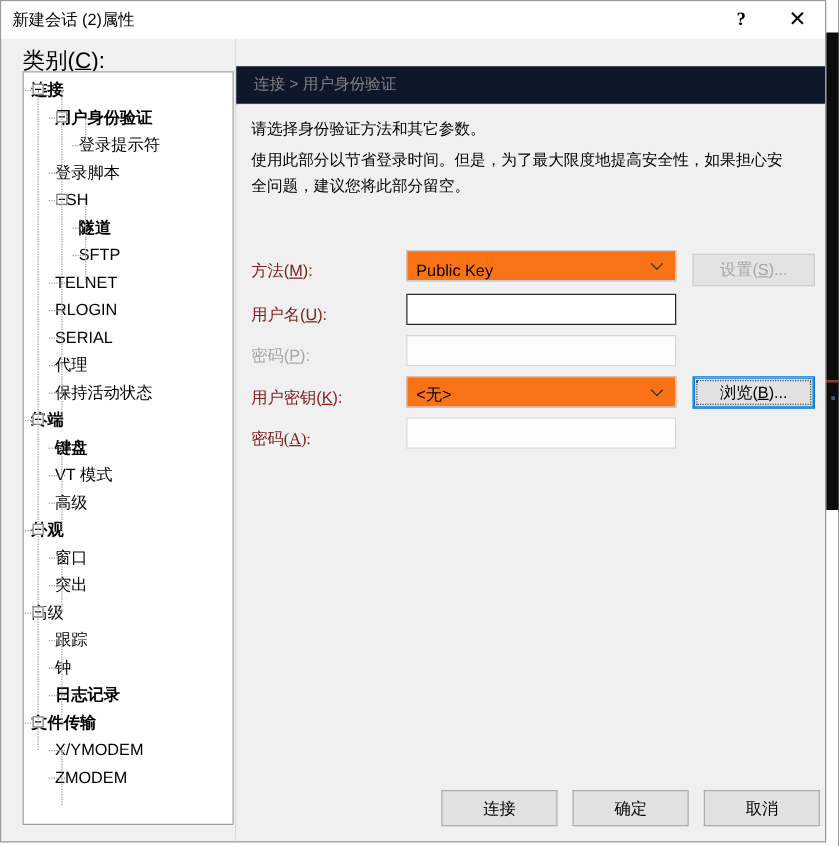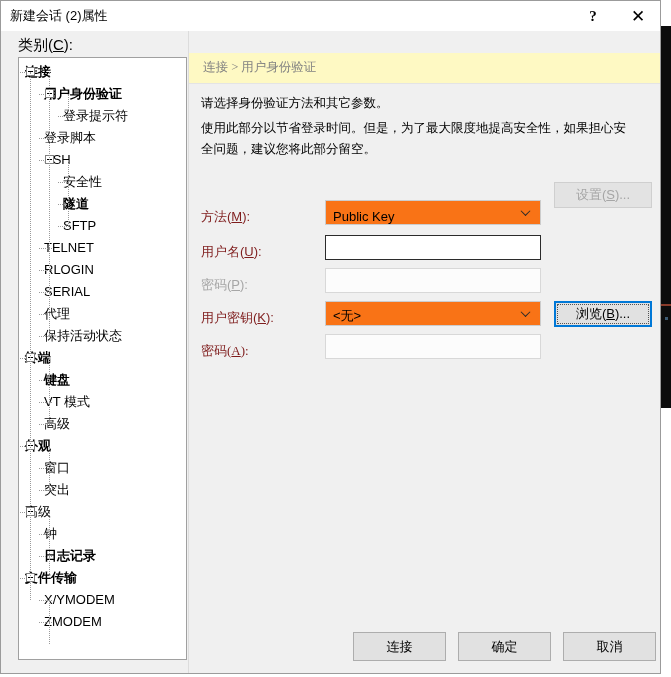--- a/index.html
+++ b/index.html
@@ -110,21 +110,21 @@
     top: 30px;
     right: 0;
     bottom: 0;
   }
 
   
   #category-label {
     position: absolute;
     left: 17px;
     top: 5px;
-    font-size: 15px;
+    font-size: 18px;
     color: #000;
   }
   .mnemonic { text-decoration: underline; }
 
   
   #tree-panel {
     position: absolute;
     left: 17px;
     top: 26px;
     width: 169px;
@@ -190,24 +190,23 @@
     bottom: 0;
     width: 1px;
     background: #dcdcdc;
   }
   #breadcrumb-bar {
     position: absolute;
     left: 188px;
     top: 22px;
     right: 0px;
     height: 31px;
-    background: #fef9c3;
+    background: #0f172a;
     border-bottom: 1px solid #e4e4e4;
     box-sizing: border-box;
-    font-family: Liberation Serif, serif;
   }
   #breadcrumb {
     position: absolute;
     left: 14px;
     top: 6px;
     font-size: 12.5px;
     color: #828282;
     white-space: nowrap;
   }
 
@@ -369,24 +368,20 @@
         </div>
         <div class="tree-row lvl1">
           <div class="hline" style="left: 20px; top: 11px; width: 13px;"></div>
           <span class="label">登录脚本</span>
         </div>
         <div class="tree-row lvl1">
           <div class="hline" style="left: 20px; top: 11px; width: 5px;"></div>
           <div class="expander exp-l1"></div>
           <span class="label">SSH</span>
         </div>
-        <div class="tree-row lvl2">
-          <div class="hline" style="left: 39px; top: 11px; width: 13px;"></div>
-          <span class="label">安全性</span>
-        </div>
         <div class="tree-row lvl2 bold">
           <div class="hline" style="left: 39px; top: 11px; width: 13px;"></div>
           <span class="label">隧道</span>
         </div>
         <div class="tree-row lvl2">
           <div class="hline" style="left: 39px; top: 11px; width: 13px;"></div>
           <span class="label">SFTP</span>
         </div>
         <div class="tree-row lvl1">
           <div class="hline" style="left: 20px; top: 11px; width: 13px;"></div>
@@ -435,20 +430,24 @@
           <span class="label">窗口</span>
         </div>
         <div class="tree-row lvl1">
           <div class="hline" style="left: 20px; top: 11px; width: 13px;"></div>
           <span class="label">突出</span>
         </div>
         <div class="tree-row lvl0">
           <div class="hline" style="left: 1px; top: 11px; width: 5px;"></div>
           <div class="expander exp-l0"></div>
           <span class="label">高级</span>
+        </div>
+        <div class="tree-row lvl1">
+          <div class="hline" style="left: 20px; top: 11px; width: 13px;"></div>
+          <span class="label">跟踪</span>
         </div>
         <div class="tree-row lvl1">
           <div class="hline" style="left: 20px; top: 11px; width: 13px;"></div>
           <span class="label">钟</span>
         </div>
         <div class="tree-row lvl1 bold">
           <div class="hline" style="left: 20px; top: 11px; width: 13px;"></div>
           <span class="label">日志记录</span>
         </div>
         <div class="tree-row lvl0 bold">
@@ -485,21 +484,21 @@
       <p>使用此部分以节省登录时间。但是，为了最大限度地提高安全性，如果担心安全问题，建议您将此部分留空。</p>
     </div>
 
     <div class="form-label" style="left:200px; top:177px;">
       <span>方法(</span><span class="mnemonic">M</span><span>):</span>
     </div>
     <div class="combo" style="left:324px; top:169px; width:216px;">
       <span>Public Key</span>
       <span class="chev"></span>
     </div>
-    <div class="btn disabled" style="left:553px; top:151px; width:98px; height:26px;justify-content:center;">
+    <div class="btn disabled" style="left:553px; top:172px; width:98px; height:26px;justify-content:center;">
       <span><span>设置(</span><span class="mnemonic">S</span><span>)...</span></span>
     </div>
 
     <div class="form-label" style="left:200px; top:212px;">
       <span>用户名(</span><span class="mnemonic">U</span><span>):</span>
     </div>
     <div class="textbox" style="left:324px; top:204px; width:216px;">
       <span></span>
     </div>
 

